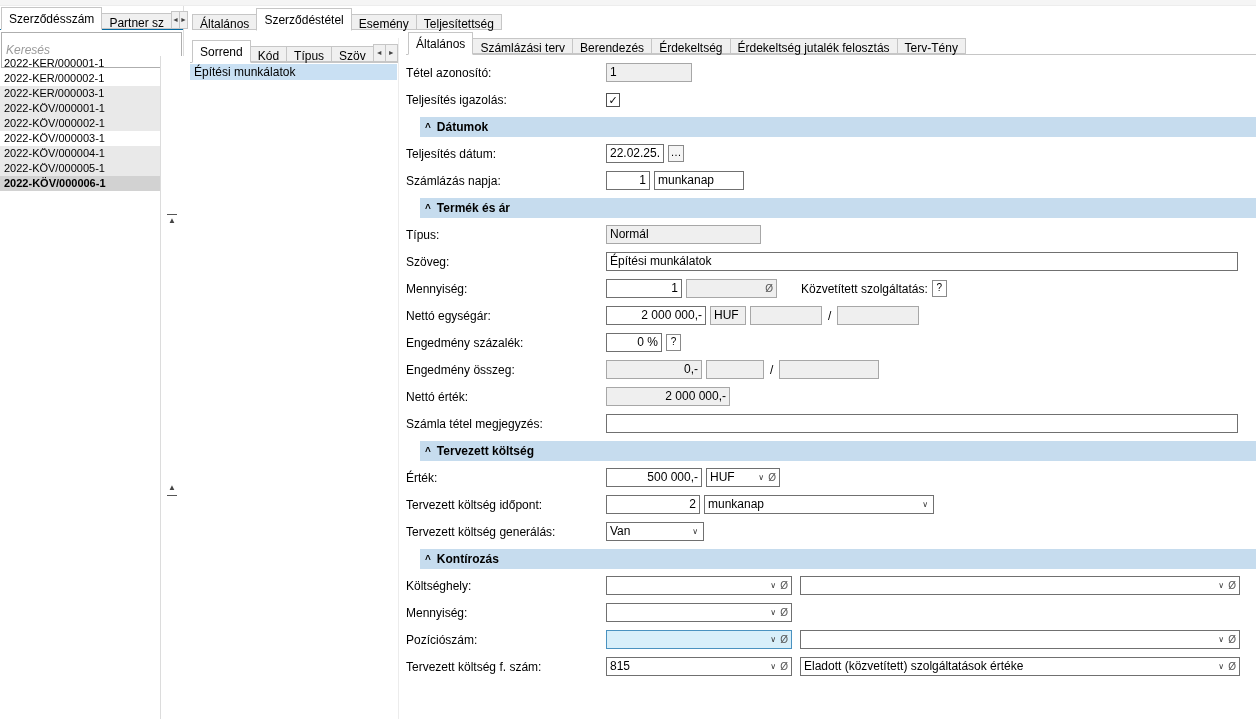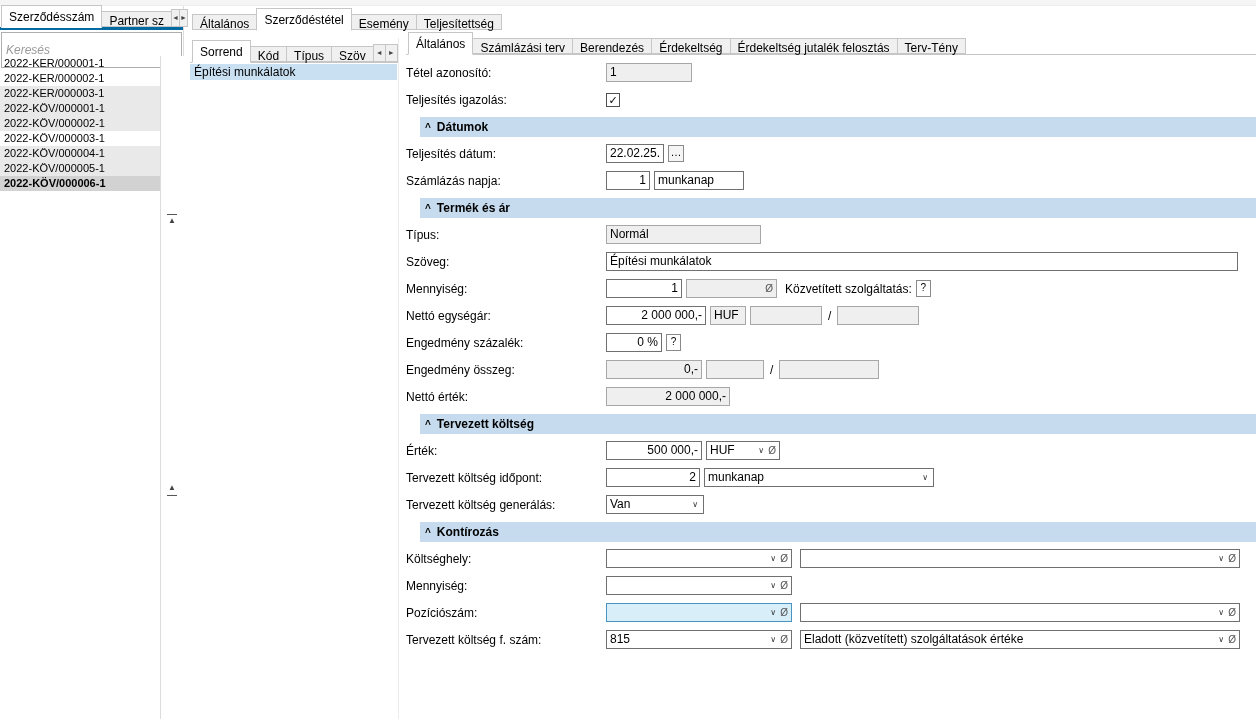--- a/index.html
+++ b/index.html
@@ -11,21 +11,21 @@
   
   .tabs{display:flex;align-items:flex-end;}
   .tab{height:16px;line-height:19px;padding:0 7px;background:#f0f0f0;border:1px solid #c6c6c6;
        margin-right:-1px;white-space:nowrap;cursor:default;position:relative;z-index:1;}
   .tab.active{height:23px;line-height:22px;background:#fff;border-bottom:1px solid #fff;margin-bottom:-1px;z-index:3;}
   .spin{width:13px;height:18px;background:#f0f0f0;border:1px solid #c6c6c6;margin-right:-1px;
         font-size:7px;line-height:16px;text-align:center;color:#444;z-index:2;}
 
   
   .left-panel{position:absolute;top:6px;left:0;width:184px;bottom:0;border-right:1px solid #dcdcdc;background:#fff;}
-  .left-tabs{height:24px;border-bottom:3px solid #0369a1;padding-left:1px;}
+  .left-tabs{height:24px;border-bottom:1px solid #0369a1;padding-left:1px;}
   .search{display:block;width:181px;height:36px;margin:2px 1px;border:1px solid #aeaeae;padding:0 4px;
           font-family:"Liberation Sans","DejaVu Sans",sans-serif;font-size:12px;}
   .search::placeholder{font-style:italic;color:#9a9a9a;}
   .left-list{position:absolute;top:50px;left:0;width:161px;bottom:0;border-right:1px solid #dcdcdc;}
   .lrow{height:15px;line-height:15px;padding:0 4px;font-size:11px;white-space:nowrap;overflow:hidden;cursor:default;}
   .lrow.hl{background:#e9e9e9;}
   .lrow.sel{background:#d2d2d2;font-weight:bold;}
   .scrollstrip{position:absolute;top:50px;left:161px;width:23px;bottom:0;background:#fff;}
   .jump{position:absolute;left:3px;width:16px;height:16px;font-size:8px;text-align:center;color:#444;cursor:pointer;}
   .jump.top{top:156px;padding-top:4px;}
@@ -65,21 +65,21 @@
   .combo .cval{flex:1;overflow:hidden;white-space:nowrap;line-height:17px;}
   .combo .carr{font-size:8px;color:#333;padding:0 3px;flex:none;}
   .cclip{font-size:10px;color:#555;flex:none;padding:0 1px;}
   .combo.focus{background:#d8effa;border-color:#4a92c0;}
   .btn{height:17px;border:1px solid #8a8a8a;background:#f5f5f5;text-align:center;flex:none;margin-left:4px;cursor:pointer;}
   .btn.dots{width:16px;line-height:13px;font-size:11px;}
   .btn.q{width:15px;line-height:14px;font-size:10px;background:#fff;}
   .chk{width:14px;height:14px;border:1px solid #505050;background:#fff;margin-left:4px;text-align:center;
        line-height:12px;font-size:11px;flex:none;cursor:pointer;}
   .slash{margin:0 2px 0 6px;flex:none;}
-  .inlabel{margin-left:8px;flex:none;white-space:nowrap;}
+  .inlabel{margin-left:24px;flex:none;white-space:nowrap;}
   .ml8{margin-left:8px !important;}
   .iconfield{display:flex;align-items:center;justify-content:flex-end;padding-right:2px;}
 
   .w36{width:36px}.w44{width:44px}.w56{width:56px}.w58{width:58px}.w72{width:72px}.w74{width:74px}
   .w76{width:76px}.w82{width:82px}.w86{width:86px}.w90{width:90px}.w91{width:91px}.w94{width:94px}
   .w96{width:96px}.w98{width:98px}.w100{width:100px}.w124{width:124px}.w186{width:186px}.w187{width:155px}
   .w230{width:230px}.w294{width:294px}.w440{width:440px}.w632{width:632px}
 </style>
 </head>
 <body>
@@ -222,20 +222,24 @@
           <div class="ti gray w58"></div>
           <div class="slash">/</div>
           <div class="ti gray w100"></div>
         </div>
 
         <div class="frow">
           <div class="flabel">Nettó érték:</div>
           <div class="ti gray num w124">2 000 000,-</div>
         </div>
 
+        <div class="frow">
+          <div class="flabel">Számla tétel megjegyzés:</div>
+          <div class="ti w632"></div>
+        </div>
 
         <div class="fsection">
           <span class="caret">^</span>
           <span>Tervezett költség</span>
         </div>
 
         <div class="frow">
           <div class="flabel">Érték:</div>
           <div class="ti num w96">500 000,-</div>
           <div class="combo w74">

